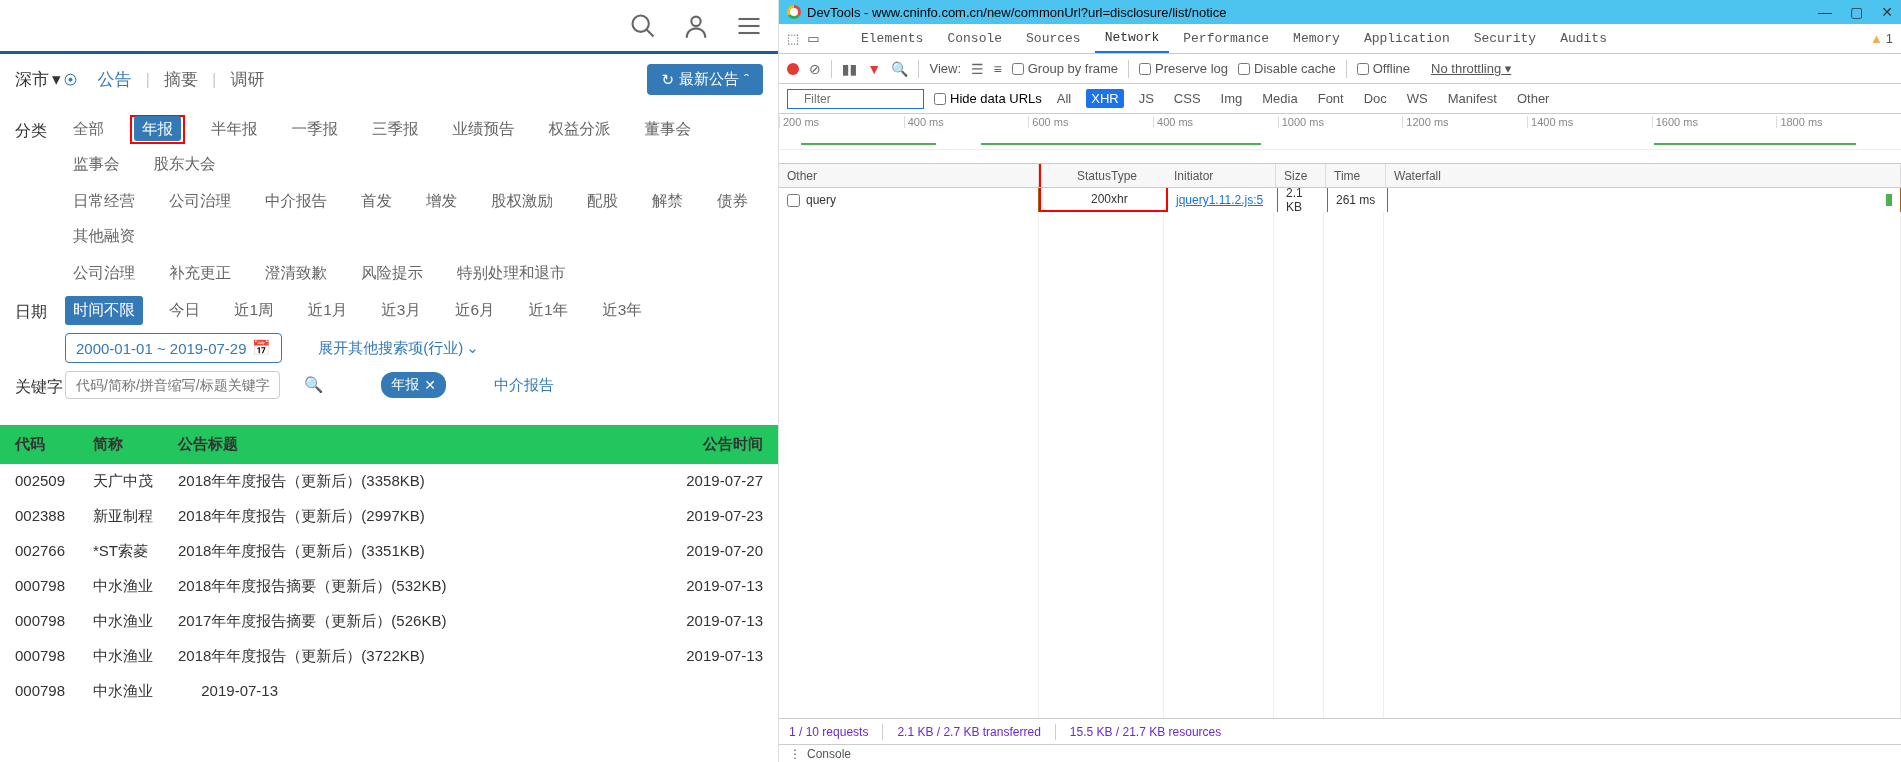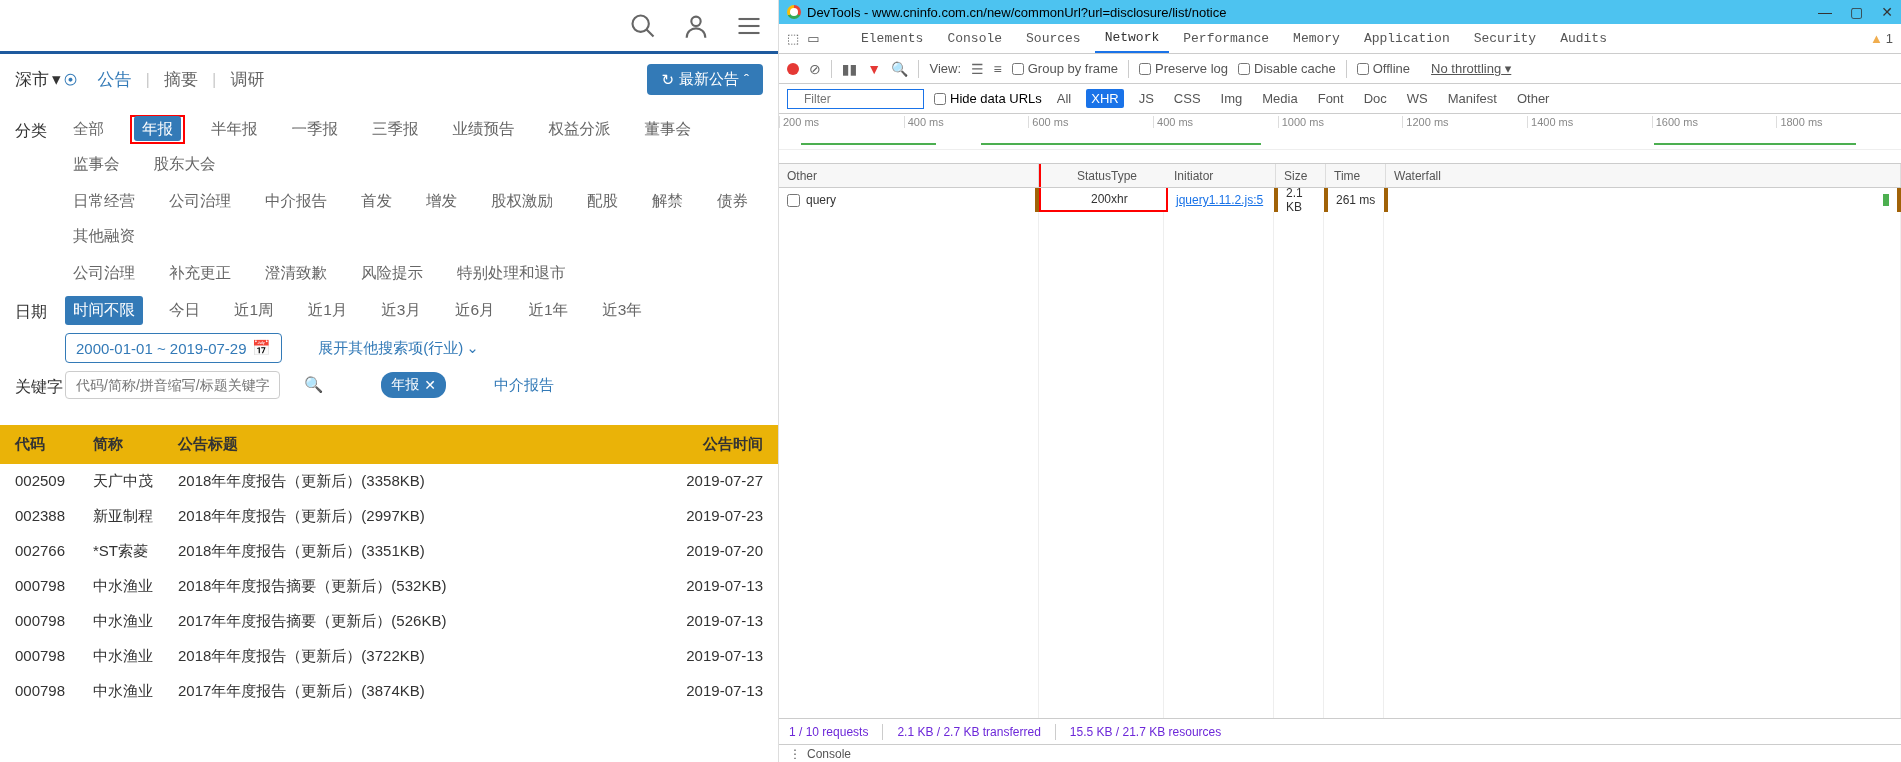--- a/index.html
+++ b/index.html
@@ -21,21 +21,21 @@
 .filter-values { flex: 1; display: flex; flex-wrap: wrap; gap: 6px 18px; font-size: 15.5px; }
 .f-item { color: #666; cursor: pointer; padding: 4px 8px; border-radius: 3px; }
 .f-item.sel { background: #337ab7; color: #fff; }
 .red-box { border: 2px solid #f00; padding: 2px; }
 .date-range { border: 1px solid #337ab7; border-radius: 4px; padding: 5px 10px; color: #337ab7; display: inline-flex; align-items: center; gap: 6px; font-size: 15px; cursor: pointer; }
 .expand-link { color: #337ab7; font-size: 15px; display: inline-flex; align-items: center; gap: 3px; margin-left: 18px; cursor: pointer; }
 .kw-input { border: 1px solid #ccc; border-radius: 4px; padding: 5px 10px; width: 215px; font-size: 14px; color: #999; display: inline-flex; align-items: center; }
 .search-ico { color: #337ab7; margin-left: 6px; cursor: pointer; }
 .tag-pill { background: #337ab7; color: #fff; padding: 4px 10px; border-radius: 12px; font-size: 14px; display: inline-flex; align-items: center; gap: 5px; margin-left: 40px; cursor: pointer; }
 .del-all { color: #337ab7; font-size: 15px; margin-left: 30px; cursor: pointer; }
-.table-head { background: #eab308; display: flex; padding: 10px 15px; font-weight: 600; font-size: 15px; color: #333; margin-top: 8px; }
+.table-head { background: #22c55e; display: flex; padding: 10px 15px; font-weight: 600; font-size: 15px; color: #333; margin-top: 8px; }
 .col-code { width: 78px; }
 .col-name { width: 85px; }
 .col-title { flex: 1; }
 .col-time { width: 100px; text-align: right; }
 .tbl-row { display: flex; padding: 8px 15px; font-size: 15px; color: #333; }
 .tbl-row .col-title { color: #333; }
 .right-panel { flex: 1; display: flex; flex-direction: column; background: #fff; }
 .dt-title { background: #4dc3f0; color: #000; font-size: 13px; padding: 4px 8px; display: flex; align-items: center; gap: 6px; }
 .chrome-ico { width: 14px; height: 14px; background: conic-gradient(#ea4335 0 120deg,#34a853 120deg 240deg,#fbbc05 240deg 360deg); border-radius: 50%; position: relative; }
 .chrome-ico::after { content: ""; position: absolute; inset: 3px; background: #fff; border-radius: 50%; }
@@ -67,21 +67,21 @@
 .net-head > div { border-right: 1px solid #ddd; padding: 0 8px; height: 100%; display: flex; align-items: center; }
 .nc-name { flex: 0 0 260px; }
 .nc-status { flex: 0 0 70px; text-align: right; }
 .nc-type { flex: 0 0 55px; }
 .nc-init { flex: 0 0 110px; }
 .nc-size { flex: 0 0 50px; }
 .nc-time { flex: 0 0 60px; }
 .nc-wf { flex: 1; }
 .red-row-box { border: 2px solid #f00; display: flex; align-items: center; }
 .net-row { display: flex; font-size: 12px; color: #333; height: 24px; align-items: center; }
-.net-row > div { padding: 0 8px; height: 100%; display: flex; align-items: center; border-right: 4px solid #a16207; }
+.net-row > div { padding: 0 8px; height: 100%; display: flex; align-items: center; border-right: 1px solid #a16207; }
 .net-row .nc-init a { color: #1a73e8; text-decoration: underline; cursor: pointer; }
 .wf-bar { width: 6px; height: 12px; background: #4caf50; margin-left: auto; }
 .net-body { flex: 1; position: relative; }
 .net-grid { position: absolute; inset: 0; display: flex; }
 .net-grid > div { border-right: 1px solid #eee; }
 .status-bar { border-top: 1px solid #ccc; height: 26px; display: flex; align-items: center; font-size: 12px; color: #6d28d9; padding: 0 10px; gap: 14px; }
 .status-bar .sep { width: 1px; height: 16px; background: #ccc; }
 .console-drawer { border-top: 1px solid #ccc; height: 18px; font-size: 12px; color: #555; padding: 0 10px; display: flex; align-items: center; }
 </style>
 </head>
@@ -246,21 +246,20 @@
       </div>
       <div class="tbl-row">
         <div class="col-code">000798</div>
         <div class="col-name">中水渔业</div>
         <div class="col-title">2018年年度报告（更新后）(3722KB)</div>
         <div class="col-time">2019-07-13</div>
       </div>
       <div class="tbl-row">
         <div class="col-code">000798</div>
         <div class="col-name">中水渔业</div>
-        <div class="col-title">2017年年度报告（更新后）(3874KB)</div>
         <div class="col-time">2019-07-13</div>
       </div>
     </div>
 </div>
 
 <div class="right-panel">
   <div class="dt-title">
     <span class="chrome-ico"></span>
     <span>DevTools - www.cninfo.com.cn/new/commonUrl?url=disclosure/list/notice</span>
     <span class="dt-title-btns">

